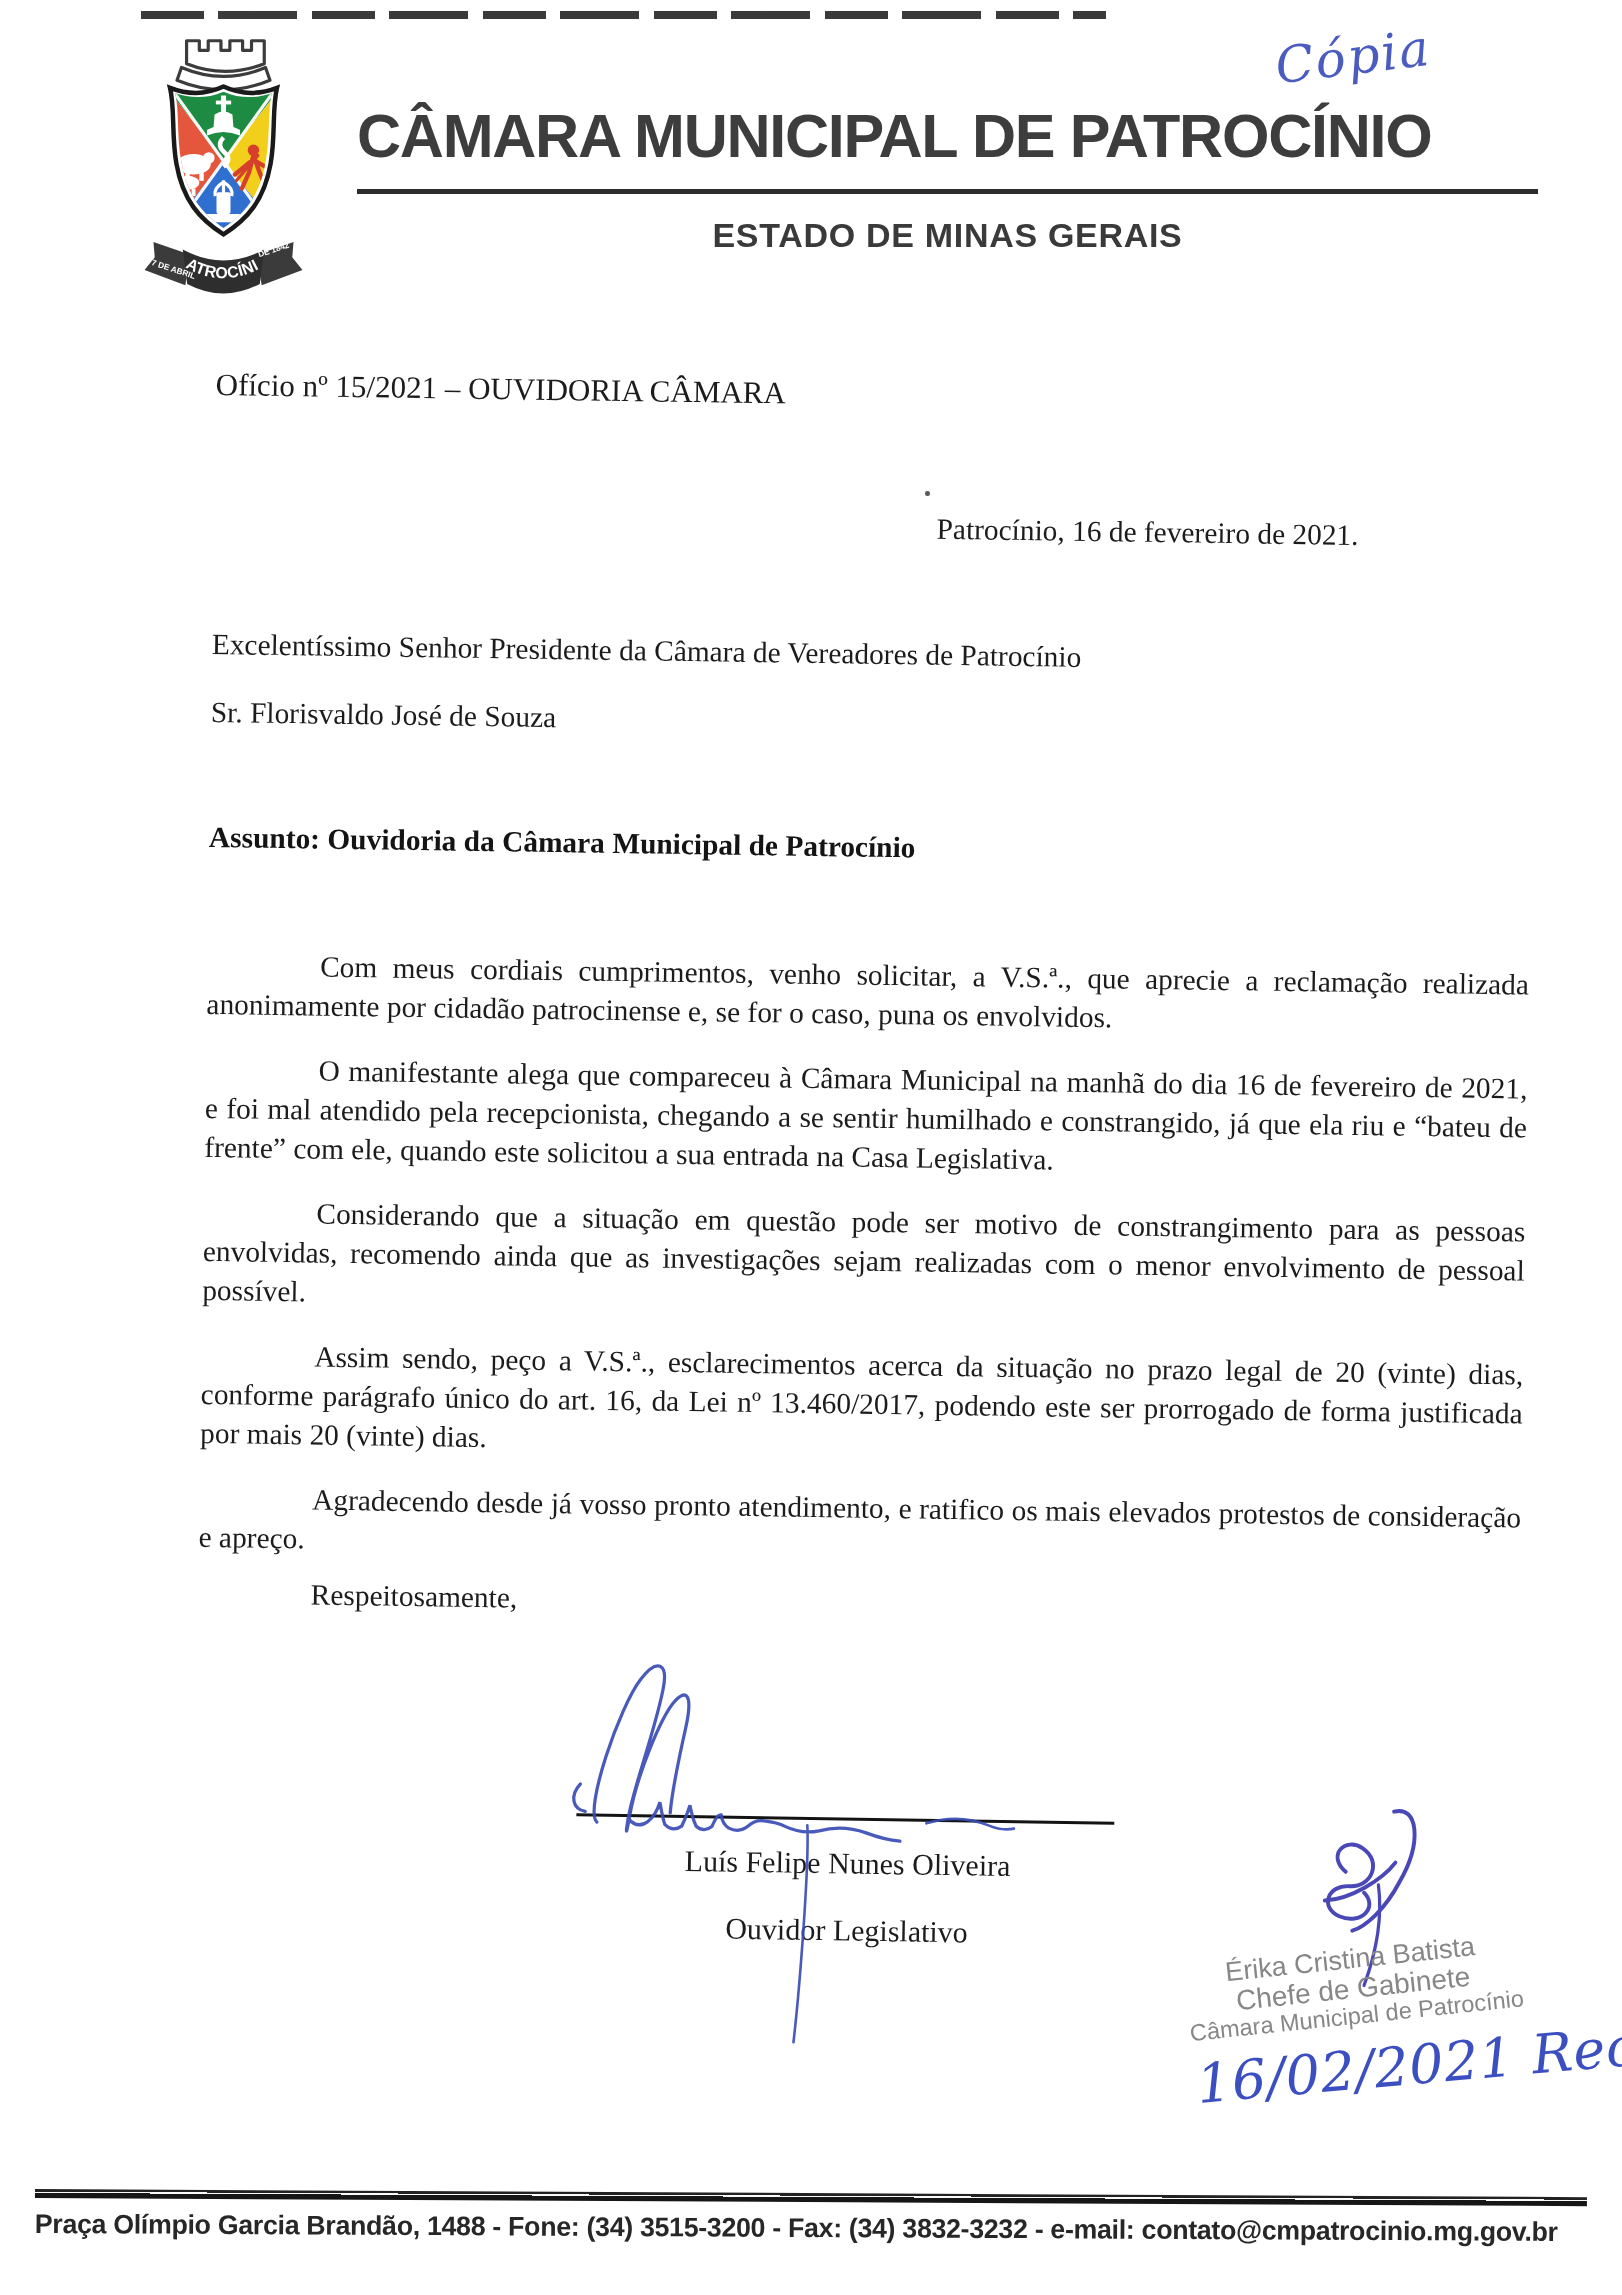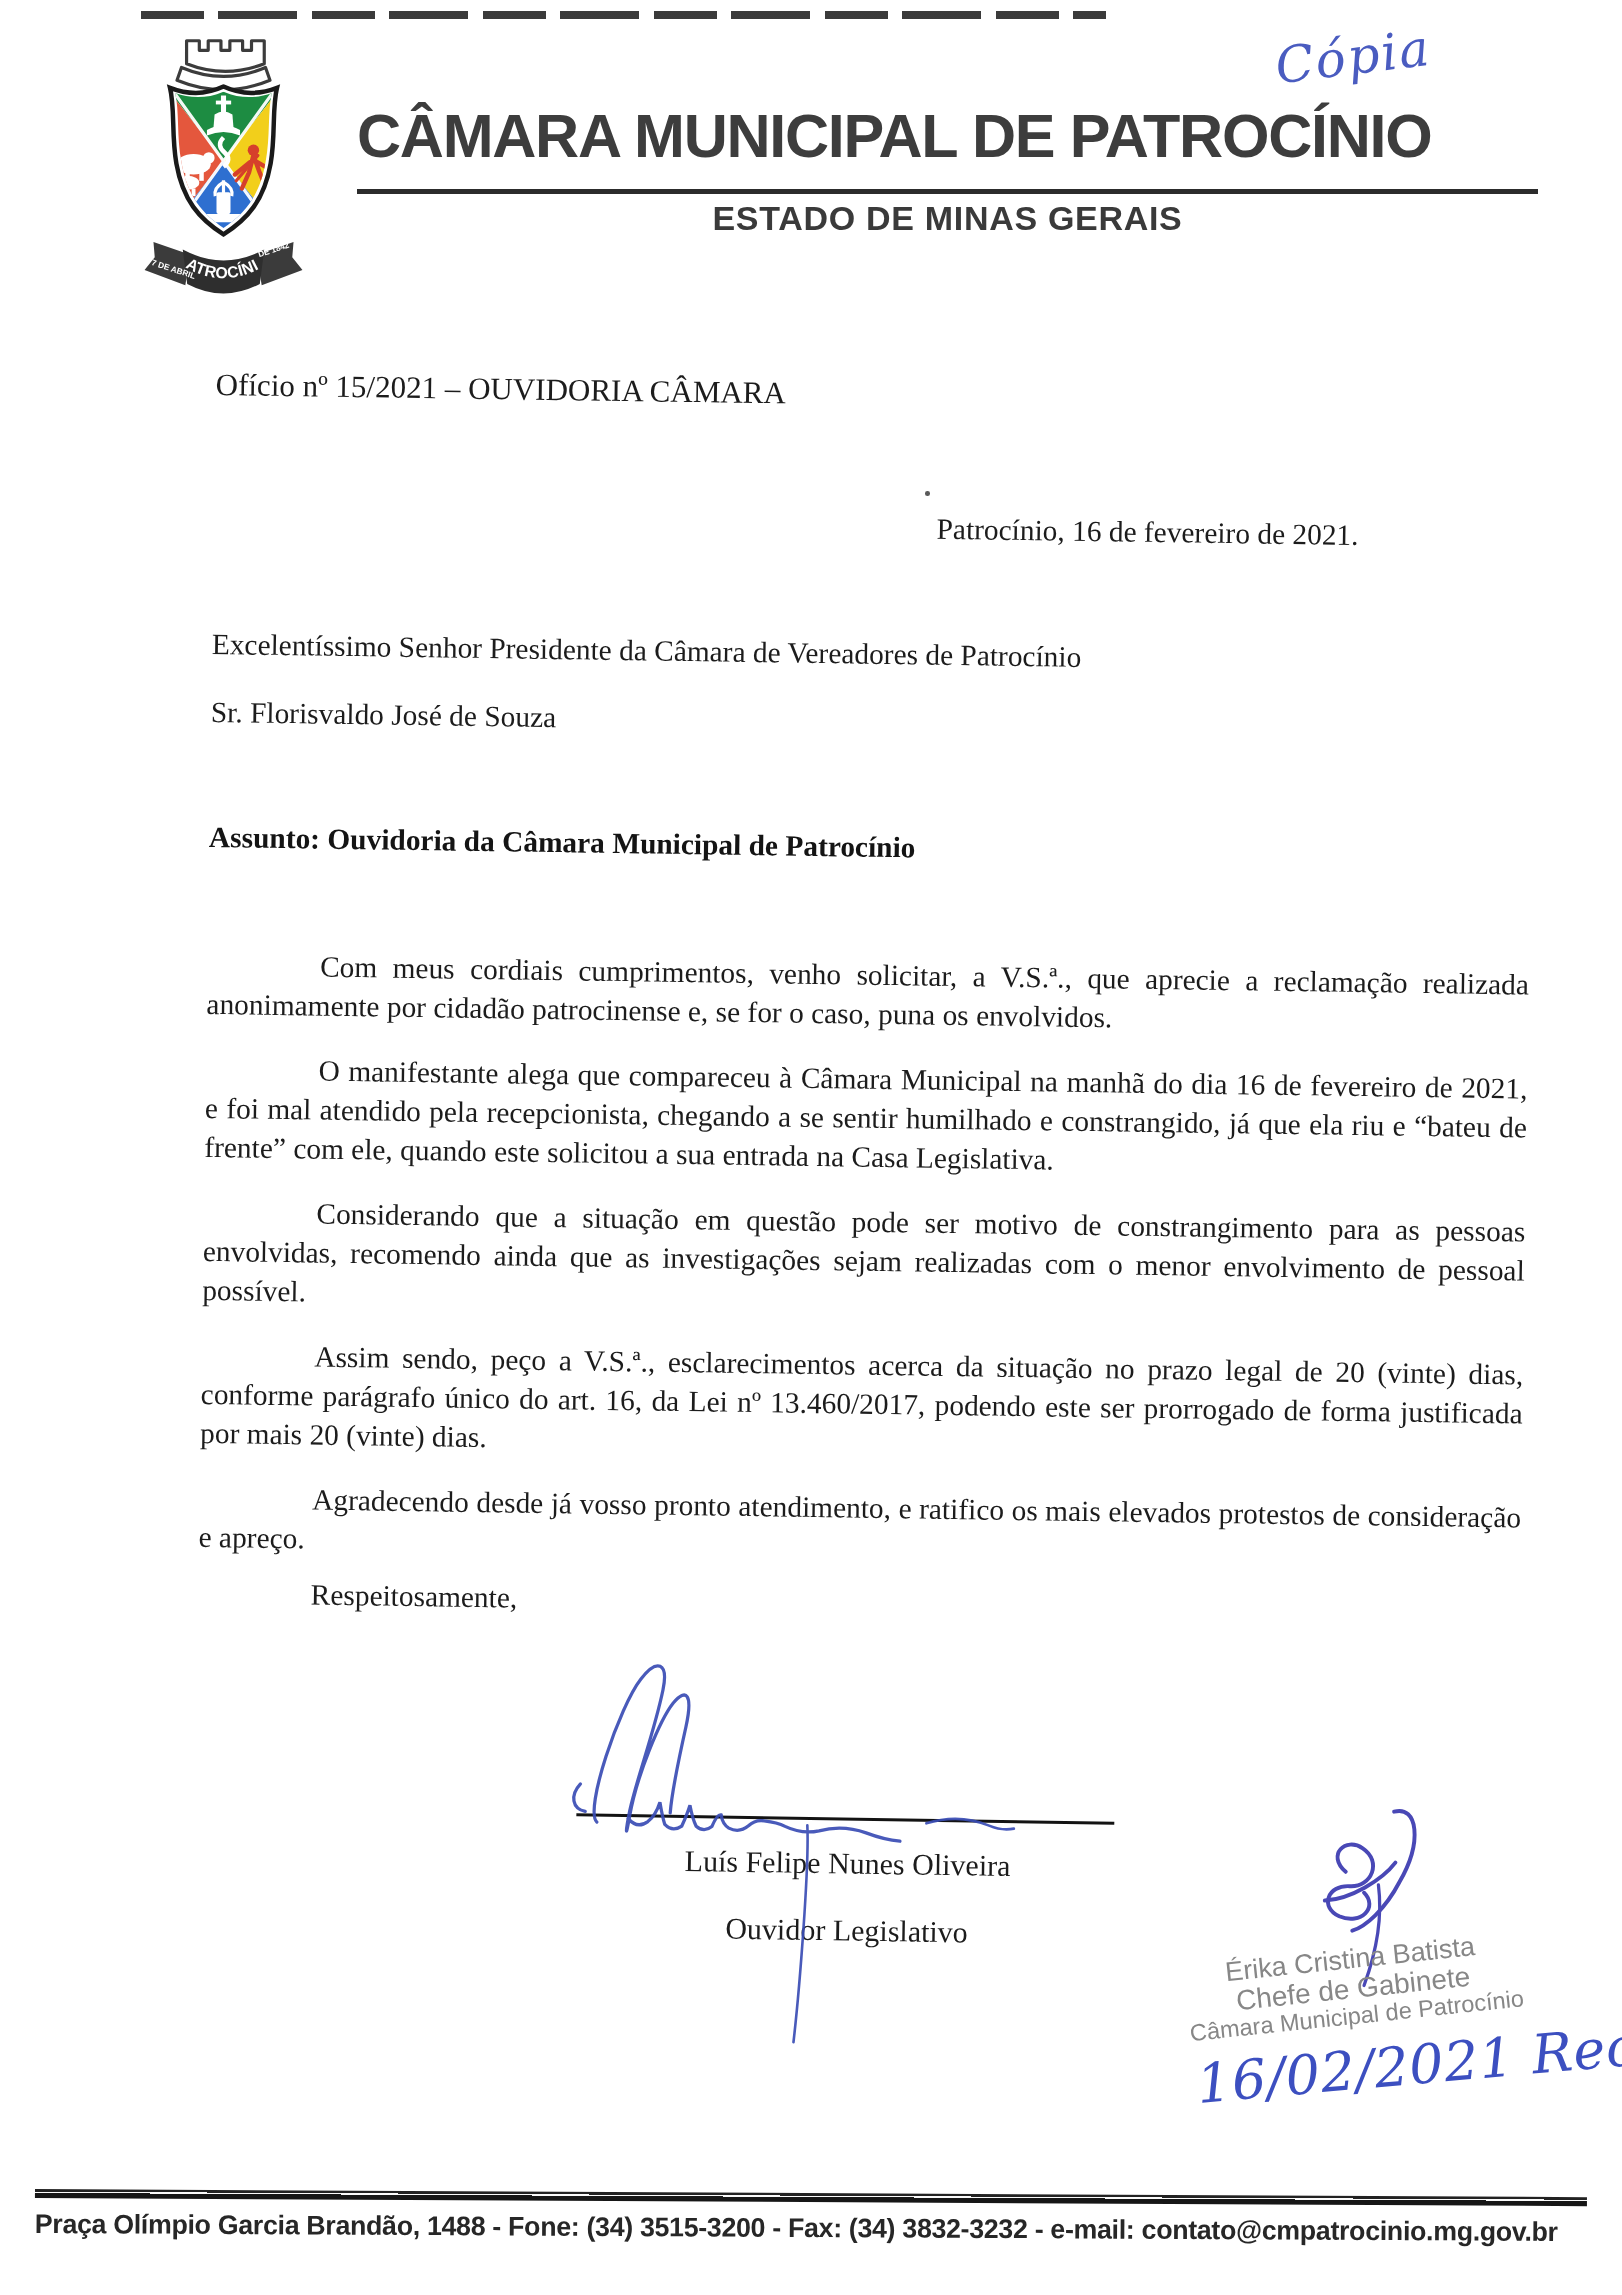--- a/index.html
+++ b/index.html
@@ -21,21 +21,21 @@
   
   .crest{position:absolute;left:128px;top:33px;width:191px;height:274px;}
   .title-wrap{position:absolute;left:357px;top:97px;width:1181px;}
   .org-name{
     margin:0;padding-top:7.9px;font-family:"Liberation Sans",sans-serif;font-weight:bold;
     font-size:62px;line-height:1;color:#3d3d3d;letter-spacing:-1.3px;white-space:nowrap;
     transform:scaleX(.985);transform-origin:left;
   }
   .title-underline{margin-top:22px;height:5.2px;background:#2c2c2c;}
   .state-subtitle{
-    margin-top:5px;text-align:center;font-family:"Liberation Sans",sans-serif;font-weight:bold;
+    margin-top:22px;text-align:center;font-family:"Liberation Sans",sans-serif;font-weight:bold;
     font-size:34px;color:#3a3a3a;letter-spacing:0.7px;
   }
   
   .letter{position:absolute;left:216px;top:365px;width:1322px;transform:rotate(.85deg);transform-origin:top left;font-size:29.4px;line-height:39px;}
   .ref-line{position:absolute;left:0;top:0;font-size:31px;white-space:nowrap;}
   .date-line{position:absolute;left:723px;top:134px;white-space:nowrap;}
   .addr1{position:absolute;left:0;top:260px;white-space:nowrap;}
   .addr2{position:absolute;left:0;top:328px;white-space:nowrap;}
   .subject-line{position:absolute;left:0;top:453px;font-weight:bold;color:#141414;white-space:nowrap;}
   .paras{position:absolute;left:0;top:581px;width:1322px;text-align:justify;}

